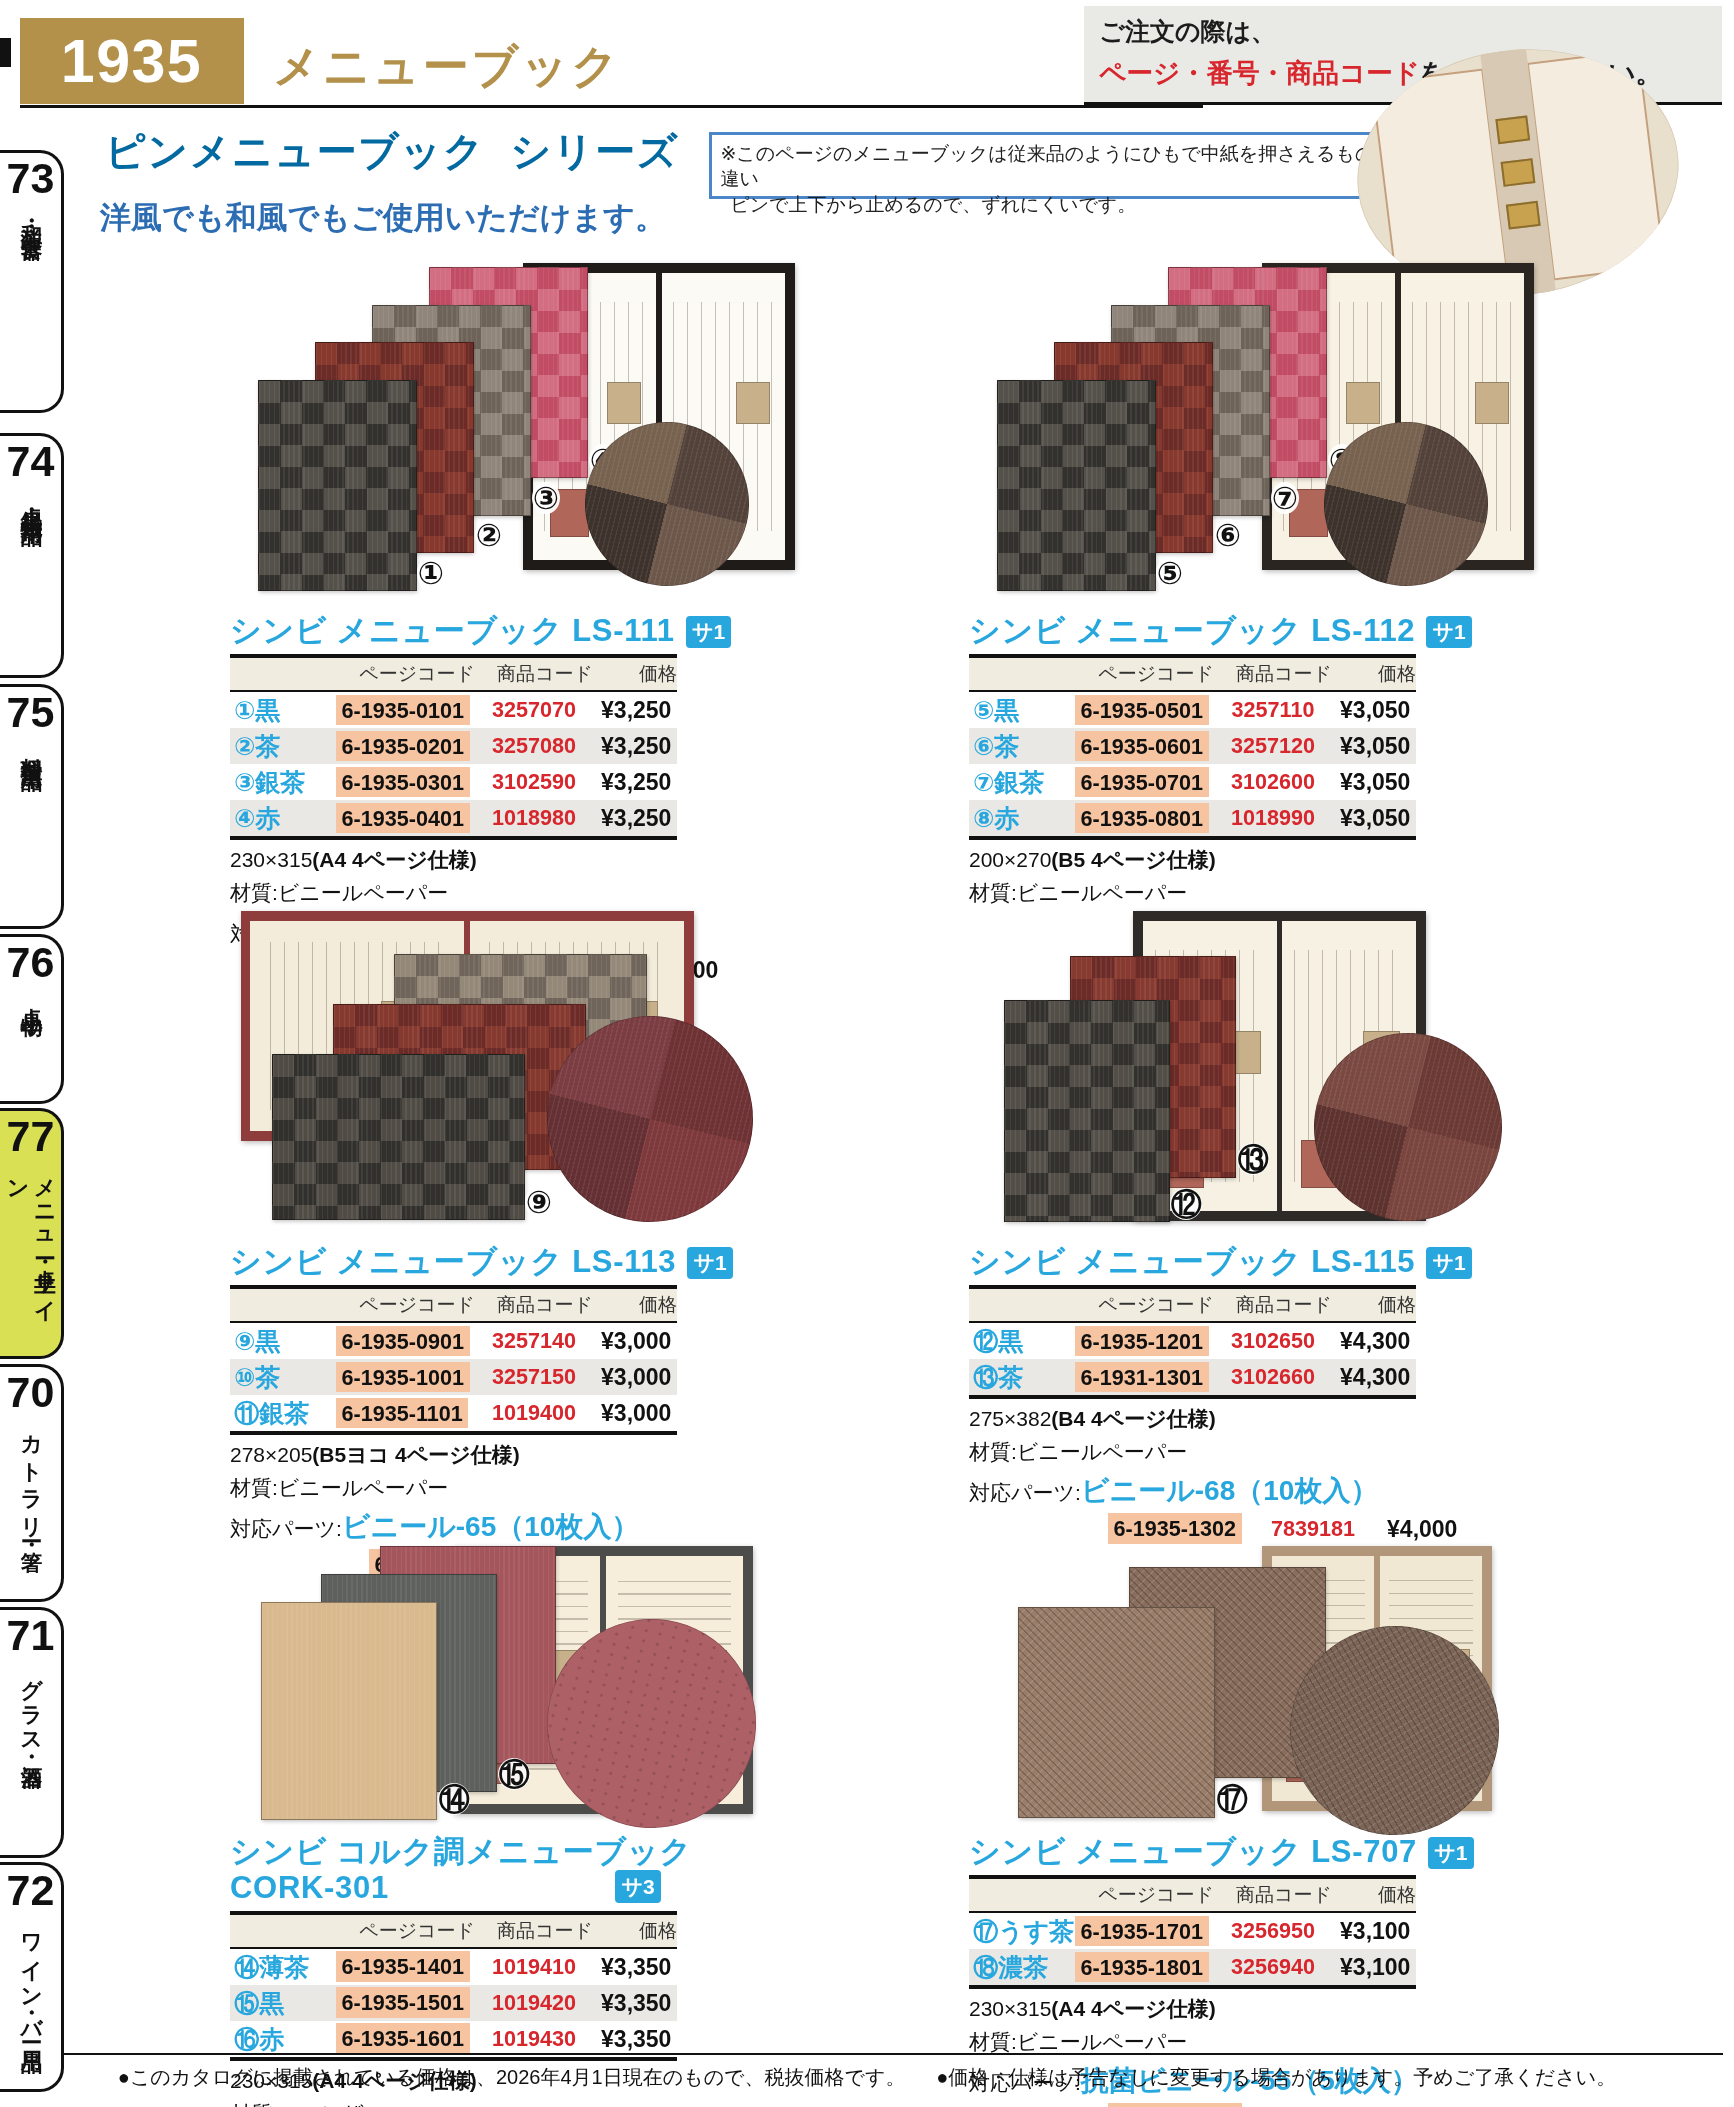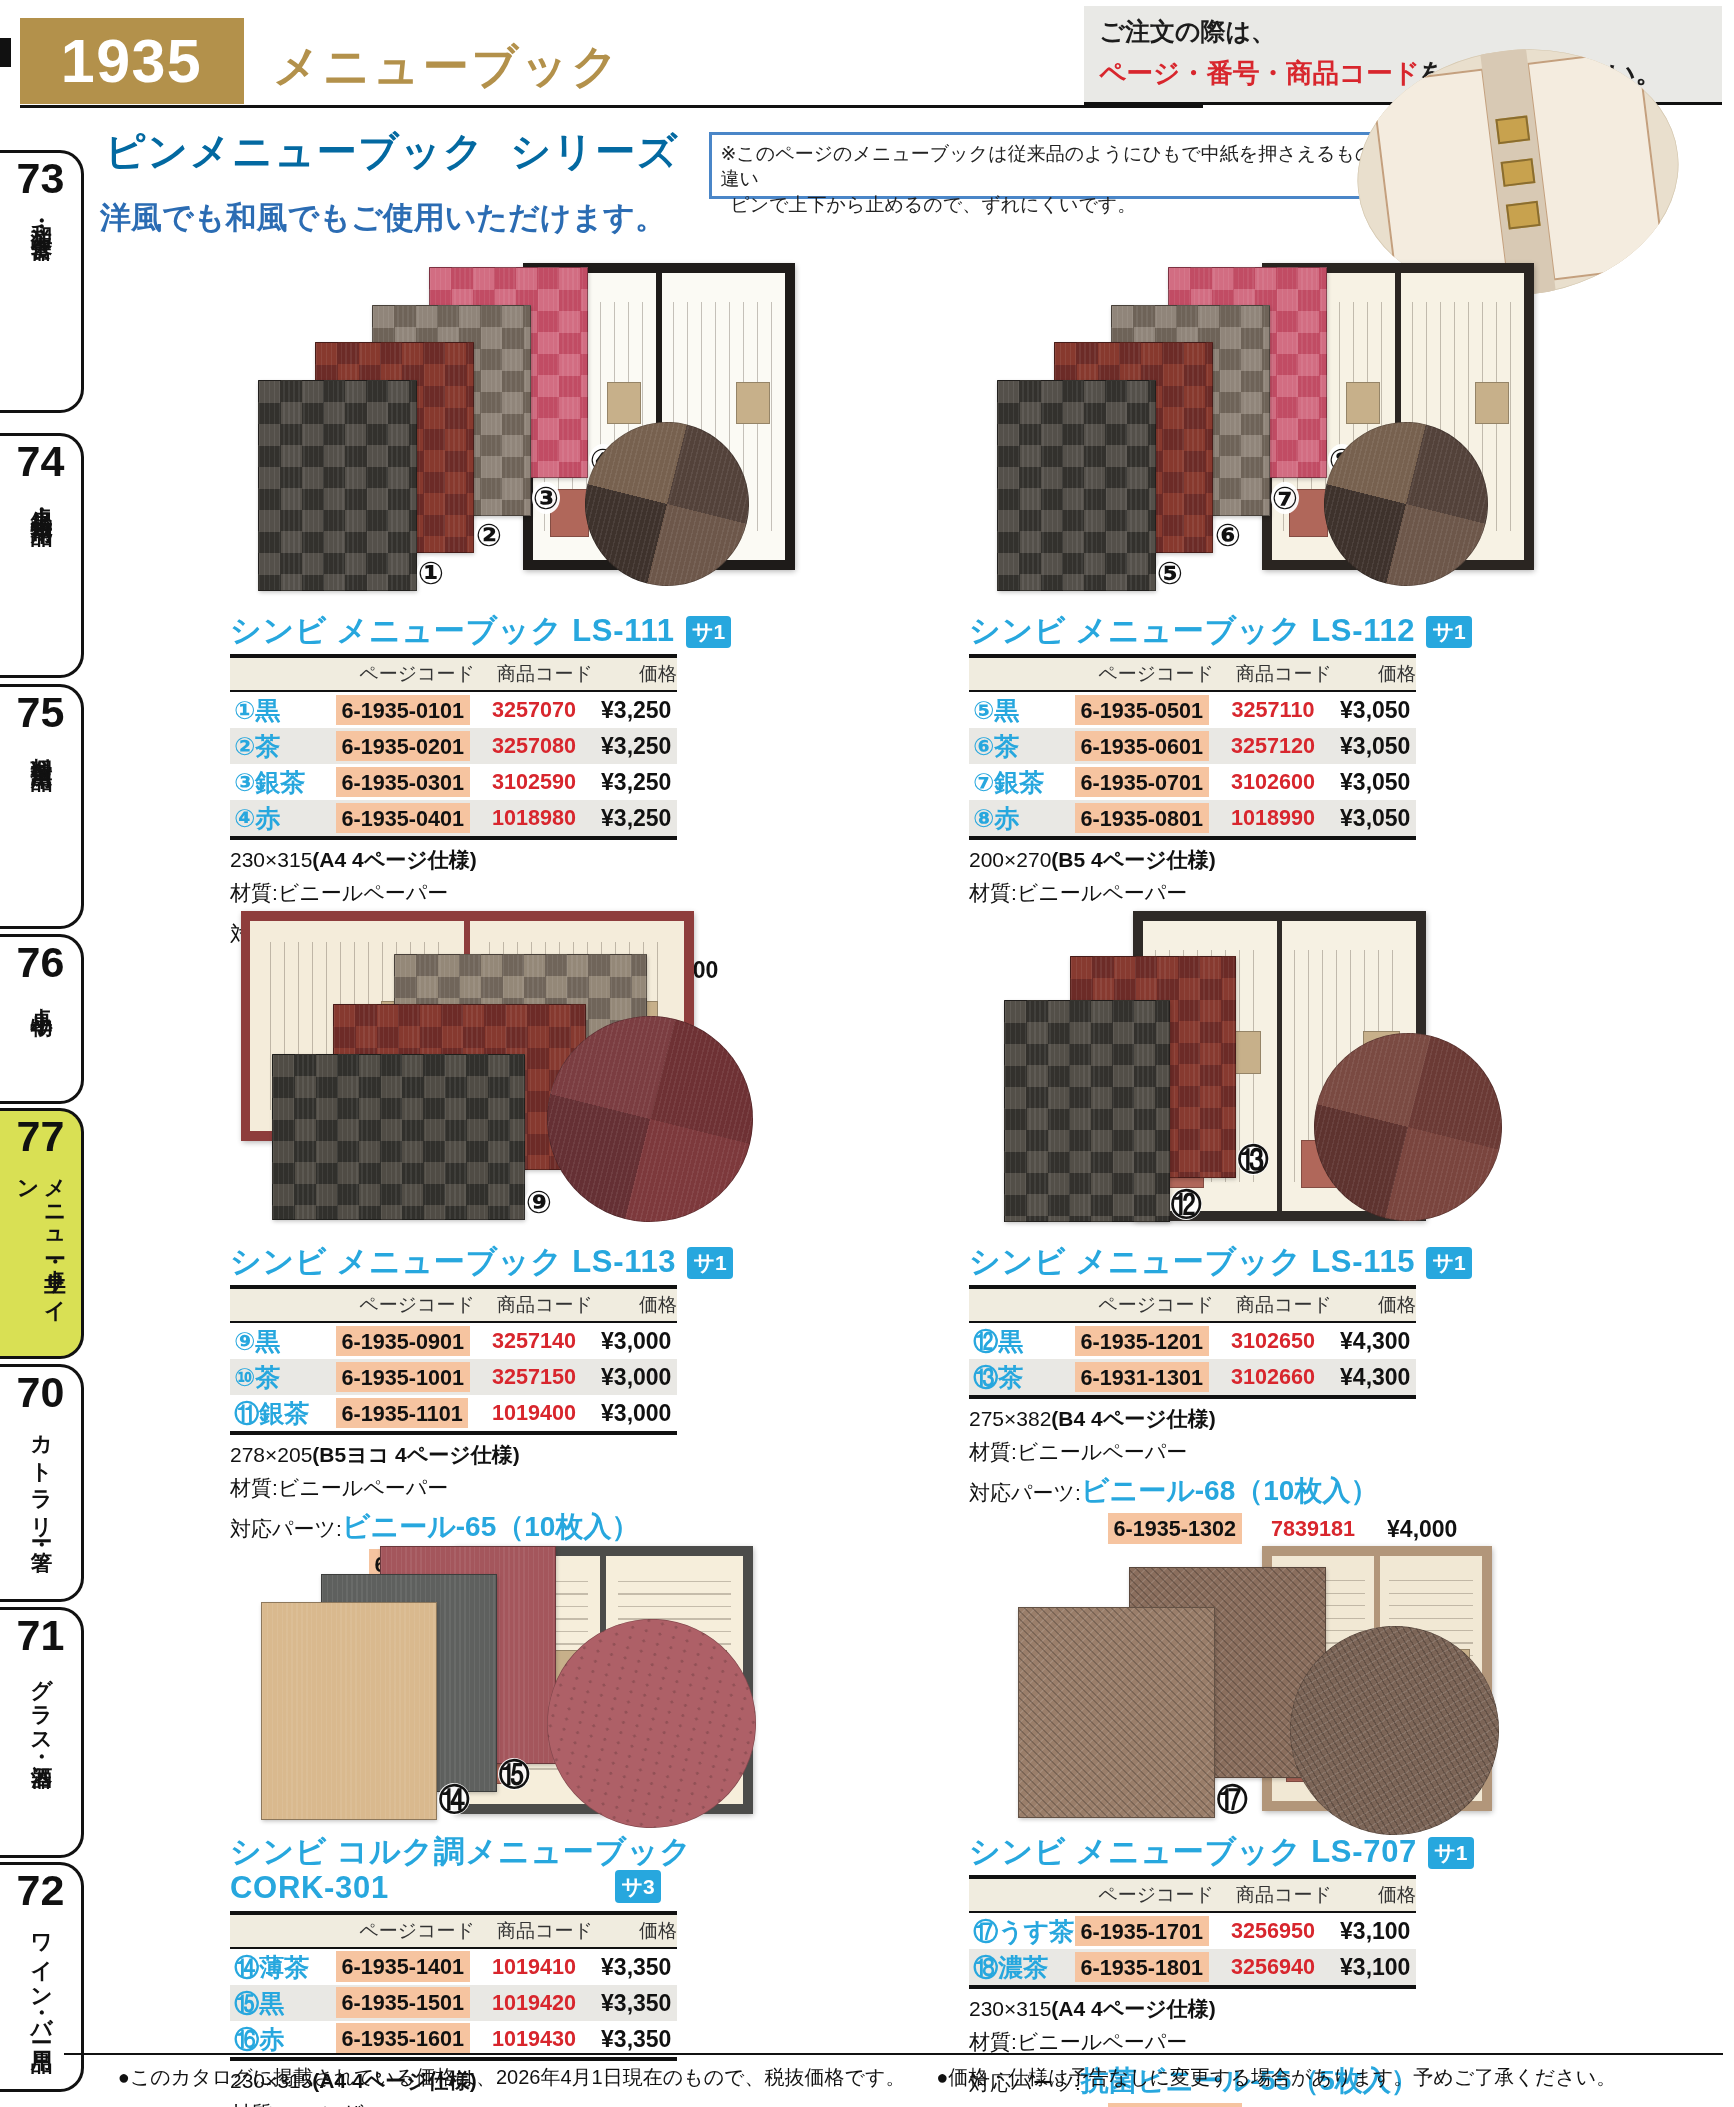--- a/index.html
+++ b/index.html
@@ -26,21 +26,21 @@
   .pin-photo{position:absolute;left:1357px;top:50px;width:322px;height:245px;border-radius:50%;
              background:#e9dfcd;transform:rotate(-7deg);overflow:hidden;box-shadow:0 0 0 0.7px #d5c9b2 inset;}
   .pin-photo .pageL,.pin-photo .pageR{position:absolute;top:6%;height:88%;width:34%;background:#f4ecdf;border:2.1px solid #c4a07e;}
   .pin-photo .pageL{left:8%;}
   .pin-photo .pageR{right:8%;}
   .pin-photo .spine{position:absolute;left:43%;top:0;width:14%;height:100%;background:#d8c9b4;
                     display:flex;flex-direction:column;align-items:center;justify-content:center;gap:18px;}
   .pin-photo .pin{width:28px;height:21px;background:#c8a24e;border:2.1px solid #8a6d2f;}
 
   
-  .tab{position:absolute;left:0;width:84px;background:#fff;border:3.5px solid #111;border-left:none;
+  .tab{position:absolute;left:0;width:64px;background:#fff;border:3.5px solid #111;border-left:none;
        border-radius:0 24px 24px 0;box-sizing:border-box;display:flex;flex-direction:column;align-items:center;padding-top:4.2px;}
   .tab.active{background:#d9e054;}
   .tab-num{font-size:43px;font-weight:900;color:#111;line-height:1;}
   .tab-label{writing-mode:vertical-rl;font-size:21.6px;font-weight:700;color:#111;line-height:1.25;
              letter-spacing:2.8px;margin-top:5.6px;height:calc(100% - 77px);}
 
   
   .card{position:absolute;width:557px;}
   .figure{position:relative;width:100%;}
   .cover{position:absolute;border:1.4px solid rgba(0,0,0,.35);box-shadow:1.4px 2.1px 4.2px rgba(0,0,0,.25);}

